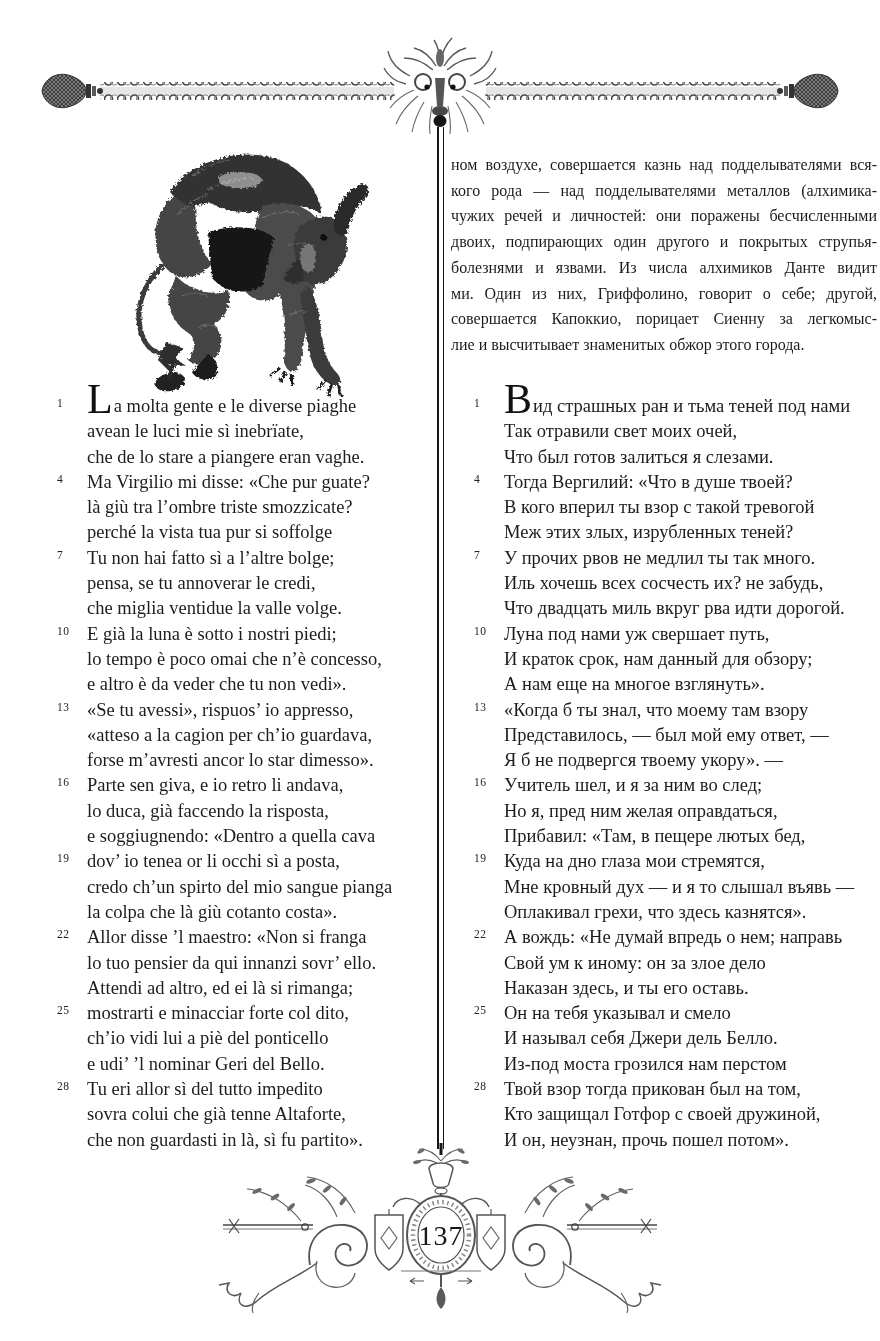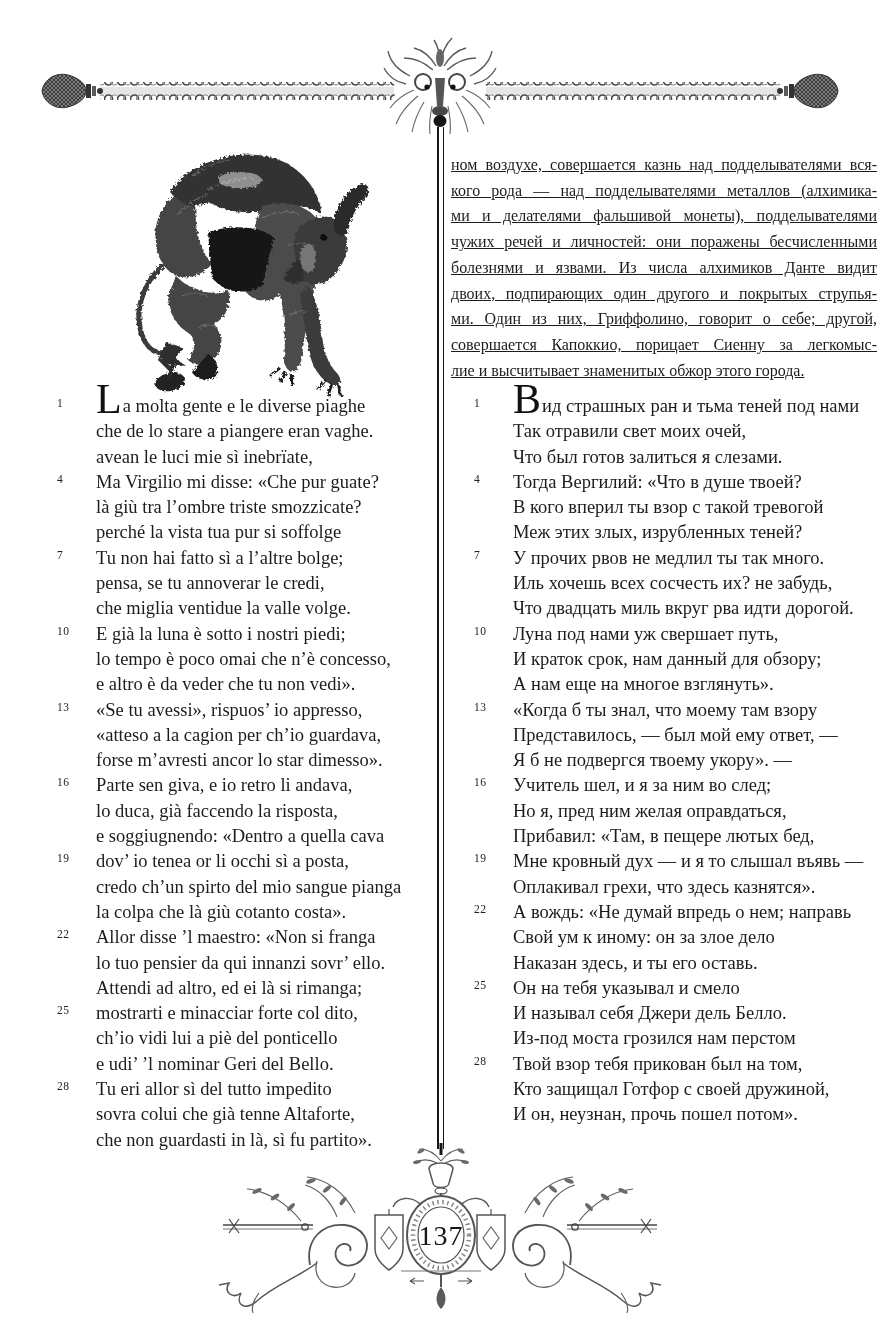--- a/index.html
+++ b/index.html
@@ -16,35 +16,35 @@
     border-left:2px solid #161616;border-right:1px solid #161616;
   }
   #demon-svg{position:absolute;left:112px;top:146px;width:280px;height:258px;}
   #footer-svg{position:absolute;left:205px;top:1143px;width:470px;height:170px;}
 
   .prose-col{
     position:absolute;left:451px;top:152px;width:426px;
   }
   .prose-line{
     font-size:16px;line-height:25.7px;white-space:nowrap;
-    text-align:justify;text-align-last:justify;text-decoration:underline;
+    text-align:justify;text-align-last:justify;
   }
   .prose-line.last{text-align-last:left;}
 
   .verse-col{position:absolute;top:394px;}
   #italian-col{left:57px;width:382px;}
   #russian-col{left:474px;width:404px;}
 
   .tercet{position:relative;}
   .vnum{
     position:absolute;left:0;top:3px;width:22px;
     font-size:11.5px;letter-spacing:0.5px;color:#222;
   }
   .vline{
-    margin-left:39px;font-size:18.5px;line-height:25.3px;
+    margin-left:30px;font-size:18.5px;line-height:25.3px;
     white-space:nowrap;color:#1c1c1c;
   }
   .initial{
     font-size:42px;line-height:0;position:relative;top:1px;
     margin-right:1px;color:#111;
   }
 </style>
 </head>
 <body>
 
@@ -173,35 +173,34 @@
       </g>
 
       <ellipse cx="128" cy="34" rx="22" ry="8" fill="#ffffff" opacity="0.45"></ellipse>
       <ellipse cx="196" cy="112" rx="8" ry="14" fill="#ffffff" opacity="0.3"></ellipse>
     </g>
   </svg>
 
   <div class="prose-col">
       <div class="prose-line">ном воздухе, совершается казнь над подделывателями вся-</div>
       <div class="prose-line">кого рода — над подделывателями металлов (алхимика-</div>
-      <div class="prose-line">ми и делателями фальшивой монеты), подделывателями</div>
       <div class="prose-line">чужих речей и личностей: они поражены бесчисленными</div>
+      <div class="prose-line">двоих, подпирающих один другого и покрытых струпья-</div>
       <div class="prose-line">болезнями и язвами. Из числа алхимиков Данте видит</div>
-      <div class="prose-line">двоих, подпирающих один другого и покрытых струпья-</div>
       <div class="prose-line">ми. Один из них, Гриффолино, говорит о себе; другой,</div>
       <div class="prose-line">совершается Капоккио, порицает Сиенну за легкомыс-</div>
       <div class="prose-line last">лие и высчитывает знаменитых обжор этого города.</div>
     </div>
 
   <div class="verse-col" id="italian-col">
       <div class="tercet">
         <span class="vnum">1</span>
         <div class="vline"><span class="initial">L</span>a molta gente e le diverse piaghe</div>
+        <div class="vline">avean le luci mie sì inebrïate,</div>
         <div class="vline">che de lo stare a piangere eran vaghe.</div>
-        <div class="vline">avean le luci mie sì inebrïate,</div>
       </div>
       <div class="tercet">
         <span class="vnum">4</span>
         <div class="vline">Ma Virgilio mi disse: «Che pur guate?</div>
         <div class="vline">là giù tra l’ombre triste smozzicate?</div>
         <div class="vline">perché la vista tua pur si soffolge</div>
       </div>
       <div class="tercet">
         <span class="vnum">7</span>
         <div class="vline">Tu non hai fatto sì a l’altre bolge;</div>
@@ -284,38 +283,39 @@
         <div class="vline">Я б не подвергся твоему укору». —</div>
       </div>
       <div class="tercet">
         <span class="vnum">16</span>
         <div class="vline">Учитель шел, и я за ним во след;</div>
         <div class="vline">Но я, пред ним желая оправдаться,</div>
         <div class="vline">Прибавил: «Там, в пещере лютых бед,</div>
       </div>
       <div class="tercet">
         <span class="vnum">19</span>
+        <div class="vline">Куда на дно глаза мои стремятся,</div>
         <div class="vline">Мне кровный дух — и я то слышал въявь —</div>
         <div class="vline">Оплакивал грехи, что здесь казнятся».</div>
       </div>
       <div class="tercet">
         <span class="vnum">22</span>
         <div class="vline">А вождь: «Не думай впредь о нем; направь</div>
         <div class="vline">Свой ум к иному: он за злое дело</div>
         <div class="vline">Наказан здесь, и ты его оставь.</div>
       </div>
       <div class="tercet">
         <span class="vnum">25</span>
         <div class="vline">Он на тебя указывал и смело</div>
         <div class="vline">И называл себя Джери дель Белло.</div>
         <div class="vline">Из-под моста грозился нам перстом</div>
       </div>
       <div class="tercet">
         <span class="vnum">28</span>
-        <div class="vline">Твой взор тебя прикован был на том,</div>
+        <div class="vline">Твой взор тогда прикован был на том,</div>
         <div class="vline">Кто защищал Готфор с своей дружиной,</div>
         <div class="vline">И он, неузнан, прочь пошел потом».</div>
       </div>
     </div>
 
   <svg id="footer-svg" viewBox="0 0 470 170" aria-hidden="true">
     <defs>
       <g id="side-group">
 
         <line x1="18" y1="82" x2="108" y2="82" stroke="#444" stroke-width="1.4"></line>

